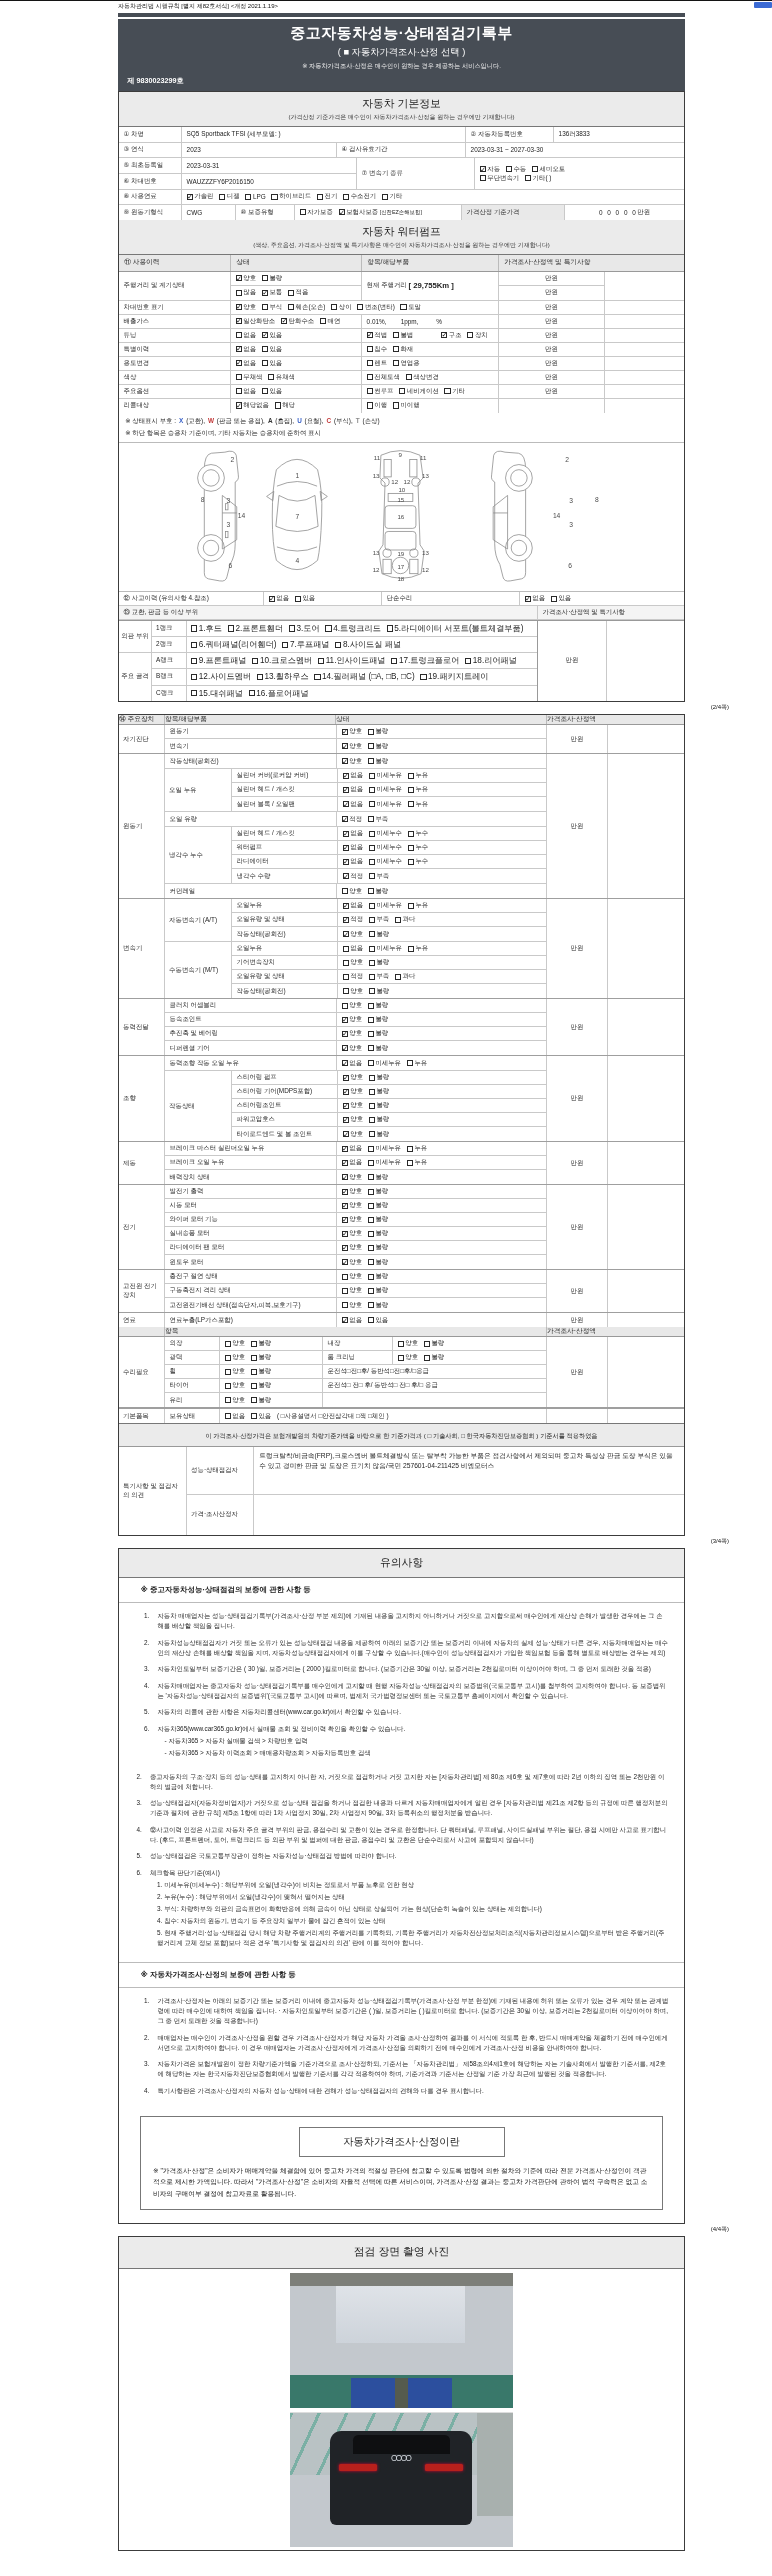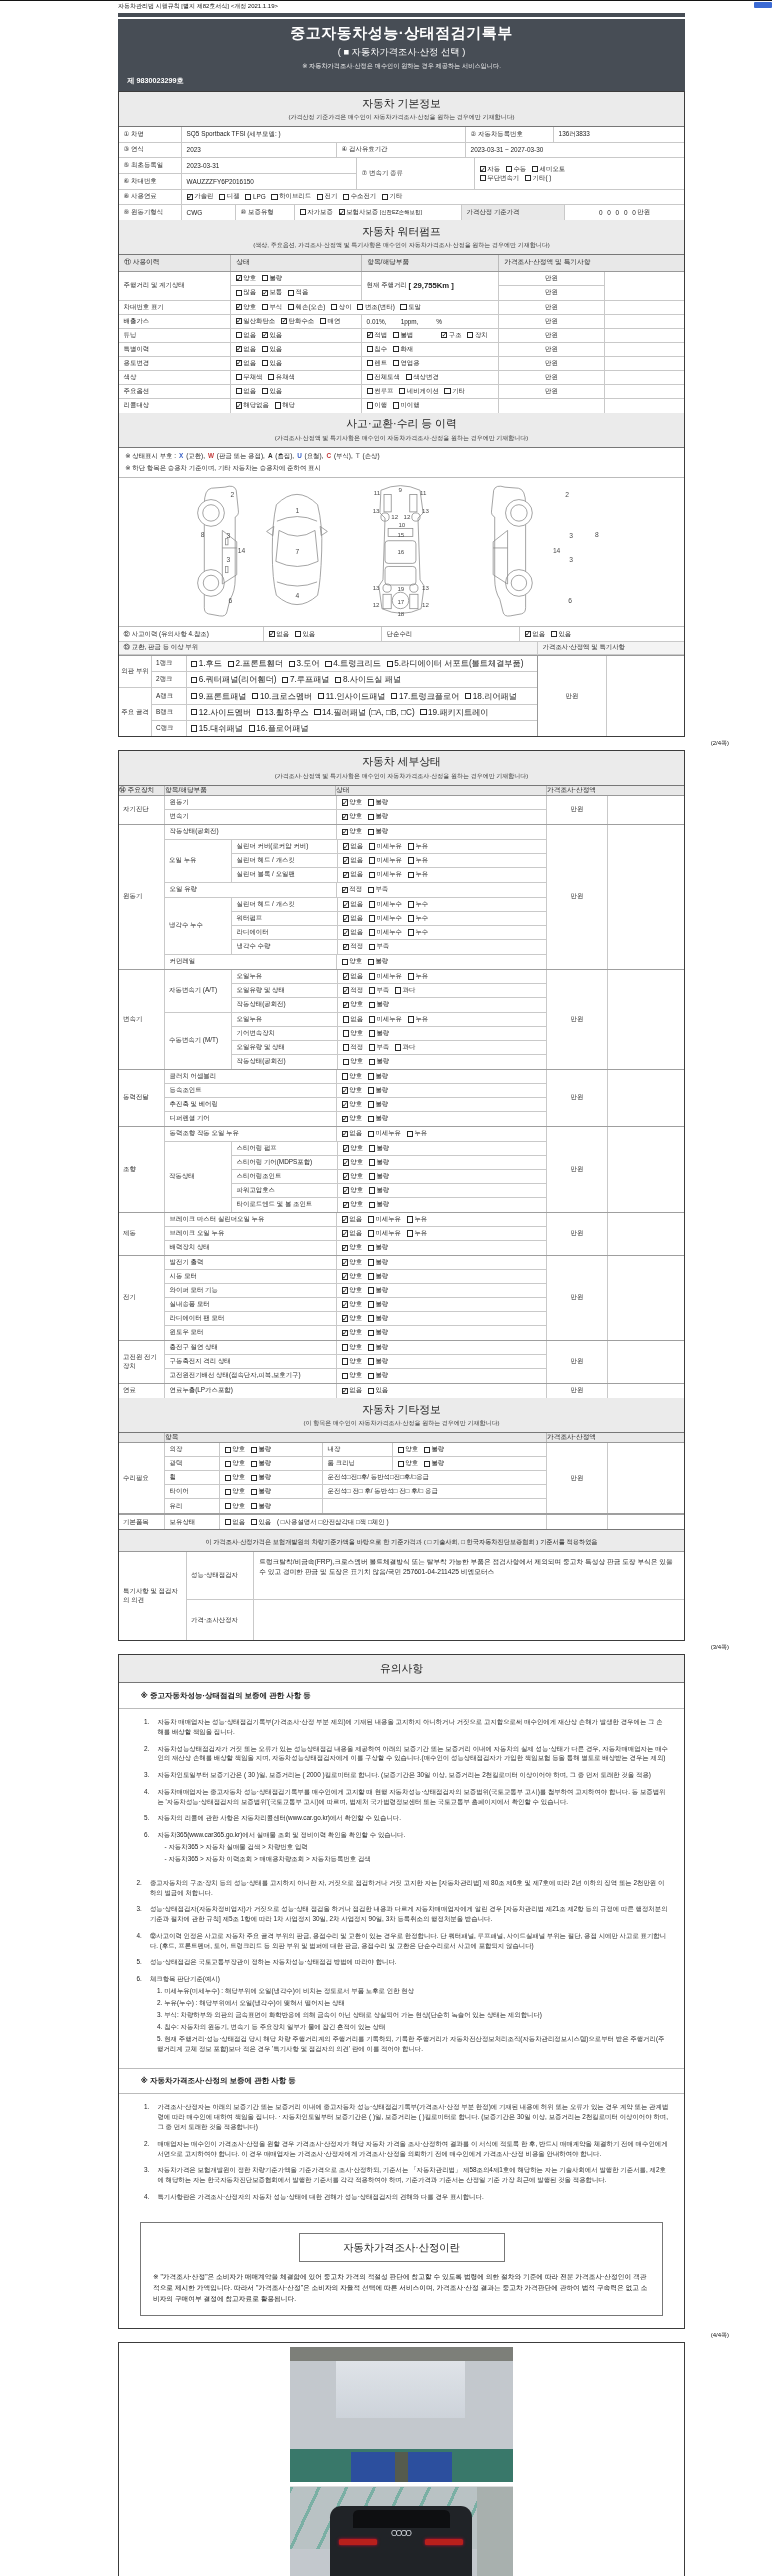--- a/index.html
+++ b/index.html
@@ -417,24 +417,20 @@
               <span class="opts">
                 <span class="opt"><span class="cb"></span>이행</span>
                 <span class="opt"><span class="cb"></span>미이행</span>
               </span>
             </div>
             <div class="c ov-price"></div>
             <div class="c ov-note"></div>
           </div>
         </div>
 
-      <div class="band">
-        <div class="band-title">사고·교환·수리 등 이력</div>
-        <div class="band-sub">(가격조사·산정액 및 특기사항은 매수인이 자동차가격조사·산정을 원하는 경우에만 기재합니다)</div>
-      </div>
       <div class="legend">
         <span>※ 상태표시 부호 :</span><span id="legend-syms"><span class="sym" style="color: rgb(58, 98, 200);">X</span><span style="margin-left: 1px;"> (교환),</span><span class="sym" style="color: rgb(194, 55, 55);">W</span><span style="margin-left: 1px;"> (판금 또는 용접),</span><span class="sym" style="color: rgb(51, 51, 51);">A</span><span style="margin-left: 1px;"> (흠집),</span><span class="sym" style="color: rgb(58, 98, 200);">U</span><span style="margin-left: 1px;"> (요철),</span><span class="sym" style="color: rgb(194, 55, 55);">C</span><span style="margin-left: 1px;"> (부식),</span><span class="sym" style="color: rgb(138, 138, 138);">T</span><span style="margin-left: 1px;"> (손상)</span></span>
       </div>
       <div class="legend2">※ 하단 항목은 승용차 기준이며, 기타 자동차는 승용차에 준하여 표시</div>
 
       <div class="diag-wrap">
         <svg width="564" height="138" viewBox="0 0 1094 268">
 
           <g stroke="#8a8a8a" fill="none" stroke-width="1.5">
             <path d="M205 12 q18 -6 22 6 l4 38 q2 10 -6 14 l0 120 q0 24 -10 40 l-6 24 q-2 10 -14 8 l-22 -4 q-8 -2 -8 -12 l0 -200 q0 -30 14 -32 z"></path>
@@ -612,24 +608,20 @@
             </div>
           </div>
         <div class="p-price">만원</div>
         <div class="p-note"></div>
       </div>
     </section>
 
     <div class="pagemark">(2/4쪽)</div>
 
     <section class="sect">
-      <div class="band">
-        <div class="band-title">자동차 세부상태</div>
-        <div class="band-sub">(가격조사·산정액 및 특기사항은 매수인이 자동차가격조사·산정을 원하는 경우에만 기재합니다)</div>
-      </div>
       <div class="d-hdr">
         <div class="hc" style="width:45px">⑭ 주요장치</div>
         <div class="hc" style="width:171px; border-left:0.5px solid #bbb">항목/해당부품</div>
         <div class="hc" style="flex:1; border-left:0.5px solid #bbb">상태</div>
         <div class="hc" style="width:138px; border-left:0.5px solid #bbb">가격조사·산정액</div>
       </div>
       <div id="detail-body">
           <div class="dgroup">
             <div class="d-name">자기진단</div>
             <div class="d-mid">
@@ -1144,24 +1136,20 @@
                     </div>
                   </div>
                 </div>
               </div>
             </div>
             <div class="d-price">만원</div>
             <div class="d-note"></div>
           </div>
         </div>
 
-      <div class="band">
-        <div class="band-title">자동차 기타정보</div>
-        <div class="band-sub">(이 항목은 매수인이 자동차가격조사·산정을 원하는 경우에만 기재합니다)</div>
-      </div>
       <div class="d-hdr">
         <div class="hc" style="width:45px"></div>
         <div class="hc" style="flex:1; border-left:0.5px solid #bbb">항목</div>
         <div class="hc" style="width:138px; border-left:0.5px solid #bbb">가격조사·산정액</div>
       </div>
       <div id="etc-body">
           <div class="dgroup">
             <div class="d-name">수리필요</div>
             <div class="d-mid">
               <div class="d-row" style="border-bottom: 0.5px solid rgb(201, 201, 201);">
@@ -1344,20 +1332,23 @@
         </div>
       <div class="pb-outer">
         <div class="pb-title">자동차가격조사·산정이란</div>
         <div class="pb-text">※ "가격조사·산정"은 소비자가 매매계약을 체결함에 있어 중고차 가격의 적절성 판단에 참고할 수 있도록 법령에 의한 절차와 기준에 따라 전문 가격조사·산정인이 객관적으로 제시한 가액입니다. 따라서 "가격조사·산정"은 소비자의 자율적 선택에 따른 서비스이며, 가격조사·산정 결과는 중고차 가격판단에 관하여 법적 구속력은 없고 소비자의 구매여부 결정에 참고자료로 활용됩니다.</div>
       </div>
     </section>
 
     <div class="pagemark">(4/4쪽)</div>
 
     <section class="sect">
+      <div class="band" style="padding:8.2px 0">
+        <div class="band-title">점검 장면 촬영 사진</div>
+      </div>
       <div class="photo-zone">
         <div class="photo">
           <div class="ph-beam"></div>
           <div class="ph-door"></div>
           <div class="ph-floor-f"></div>
           <div class="ph-ramp"></div>
         </div>
         <div class="photo">
           <div class="ph-truss"></div>
           <div class="ph-wall-r"></div>

